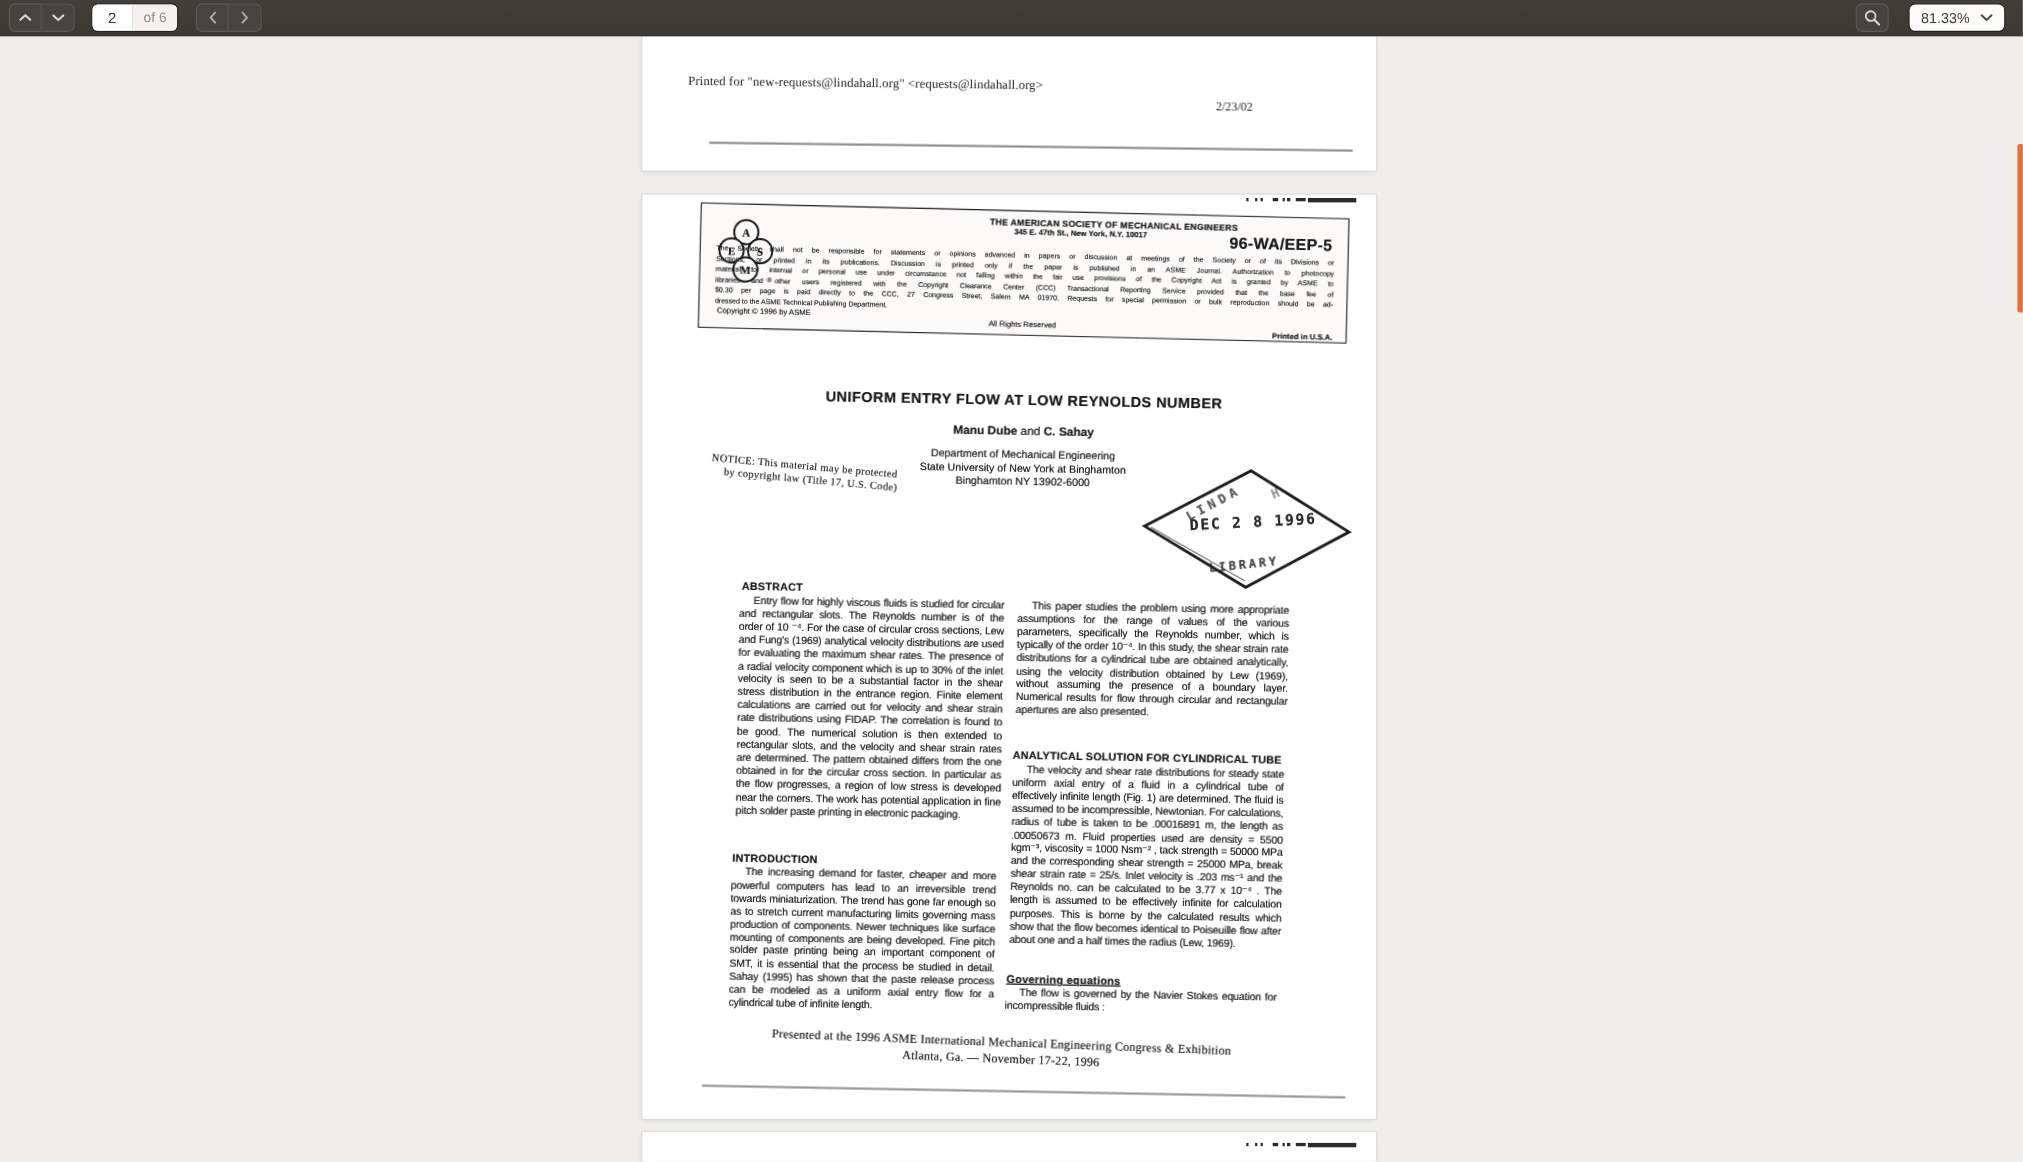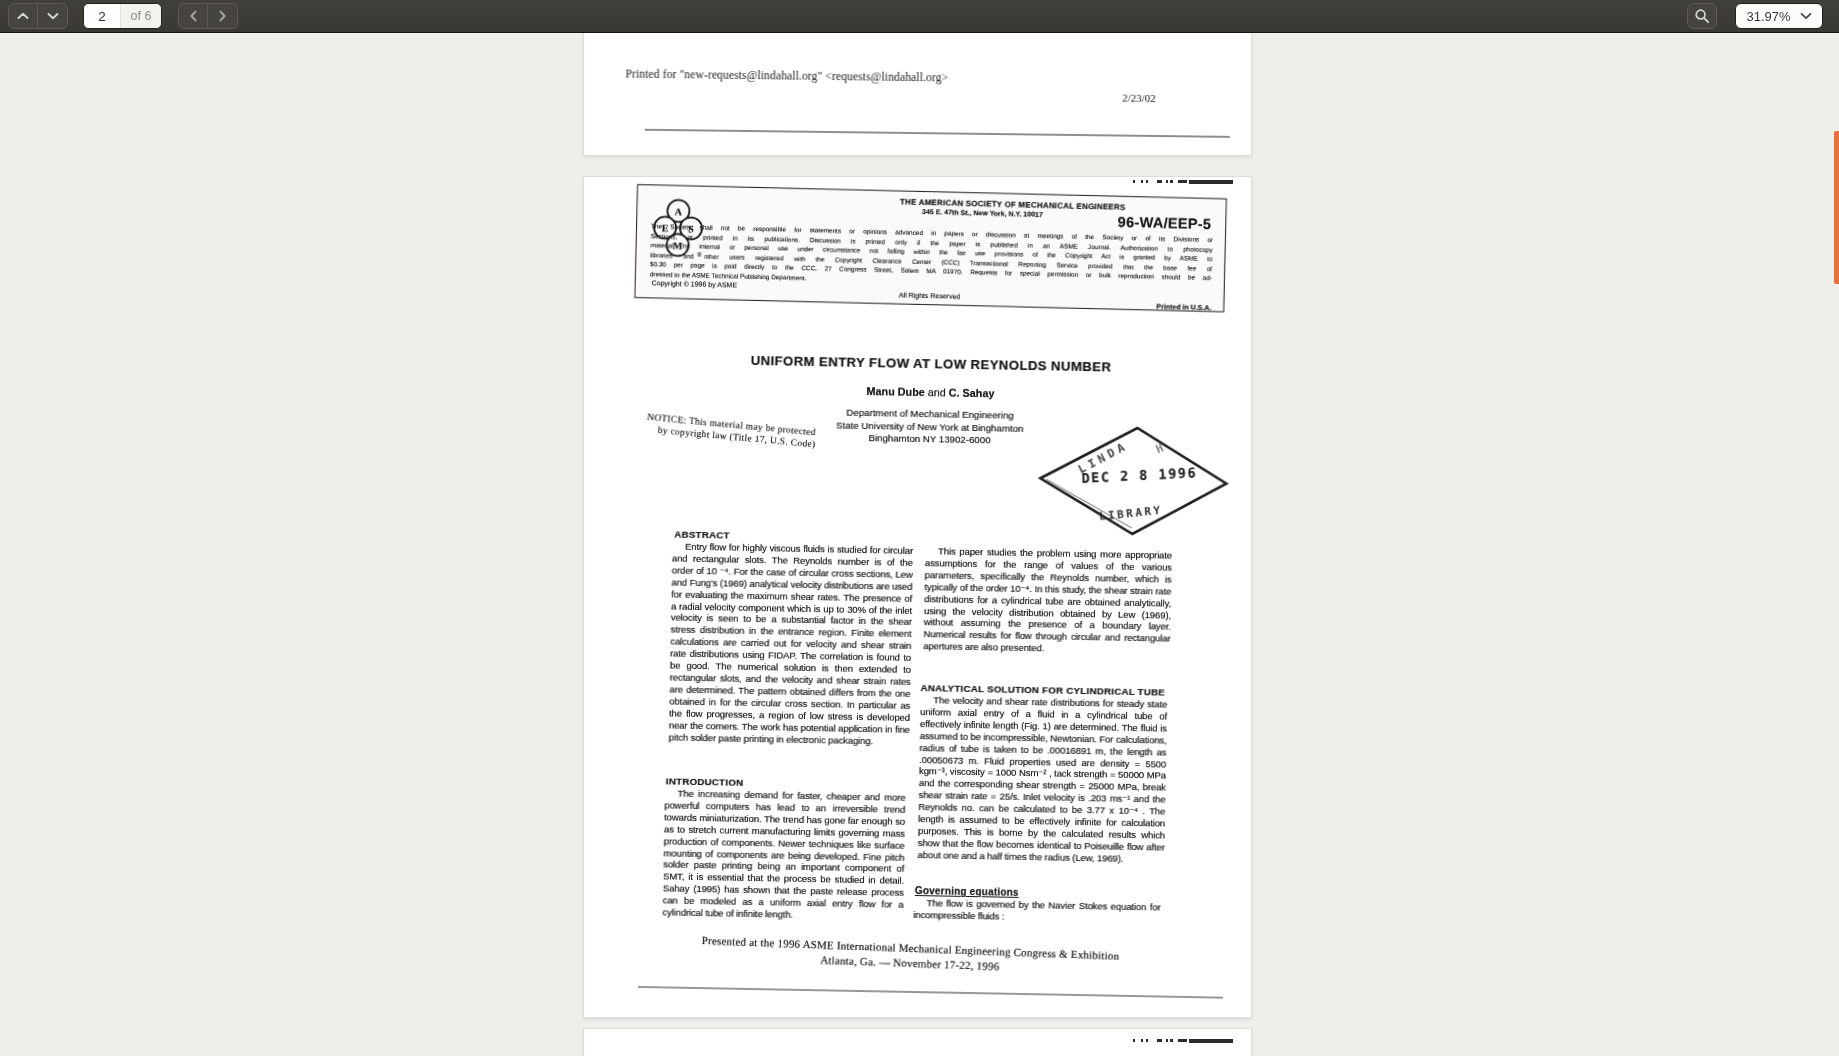--- a/index.html
+++ b/index.html
@@ -60,21 +60,21 @@
     text-shadow:0 0 .5px rgba(25,25,25,.6);}
   .p1rot{position:absolute;inset:0;transform:rotate(.7deg);transform-origin:0 0;
     color:#1b1b1b;filter:blur(.2px);}
   .serif{font-family:"Liberation Serif","DejaVu Serif",serif;}
   .rule{position:absolute;height:1.5px;background:#8e8e8e;}
   
   .scan-marks{position:absolute;white-space:nowrap;}
   .scan-marks i{display:inline-block;height:3px;background:#2b2b2b;vertical-align:top;}
   
   .printed-for{position:absolute;left:42px;top:34px;font-size:11.6px;letter-spacing:.1px;}
-  .p1-date{position:absolute;left:539px;top:52px;font-size:11px;}
+  .p1-date{position:absolute;left:522px;top:52px;font-size:11px;}
   
   .asme-box{
     position:absolute;left:46px;top:14px;width:590px;height:114px;box-sizing:border-box;
     border:1.6px solid #1c1c1c;background:#fbfaf9;
     transform:rotate(.35deg);
   }
   .asme-logo{position:absolute;left:16px;top:12px;}
   .soc-name{position:absolute;left:190px;top:6px;width:370px;text-align:center;
     font-weight:bold;font-size:8px;letter-spacing:.2px;}
   .soc-addr{position:absolute;left:190px;top:16px;width:310px;text-align:center;
@@ -165,21 +165,21 @@
     </div>
 
     <div class="tb-right">
       <button class="btn single">
         <svg width="16" height="16" viewBox="0 0 16 16">
           <circle cx="6.6" cy="6.6" r="4.4" fill="none" stroke="#d8d6d1" stroke-width="1.7"></circle>
           <line x1="10.2" y1="10.2" x2="14.2" y2="14.2" stroke="#d8d6d1" stroke-width="1.9" stroke-linecap="round"></line>
         </svg>
       </button>
       <div class="zoom-pill">
-        <span>31.97%</span>
+        <span>81.33%</span>
         <svg width="12" height="8" viewBox="0 0 12 8">
             <polyline points="1.5,1.8 6,6.2 10.5,1.8" fill="none" stroke="#4a4a4a" stroke-width="1.8" stroke-linecap="round" stroke-linejoin="round"></polyline>
           </svg>
       </div>
     </div>
   </header>
 
   <main class="canvas">
 
     <section class="page page1">

